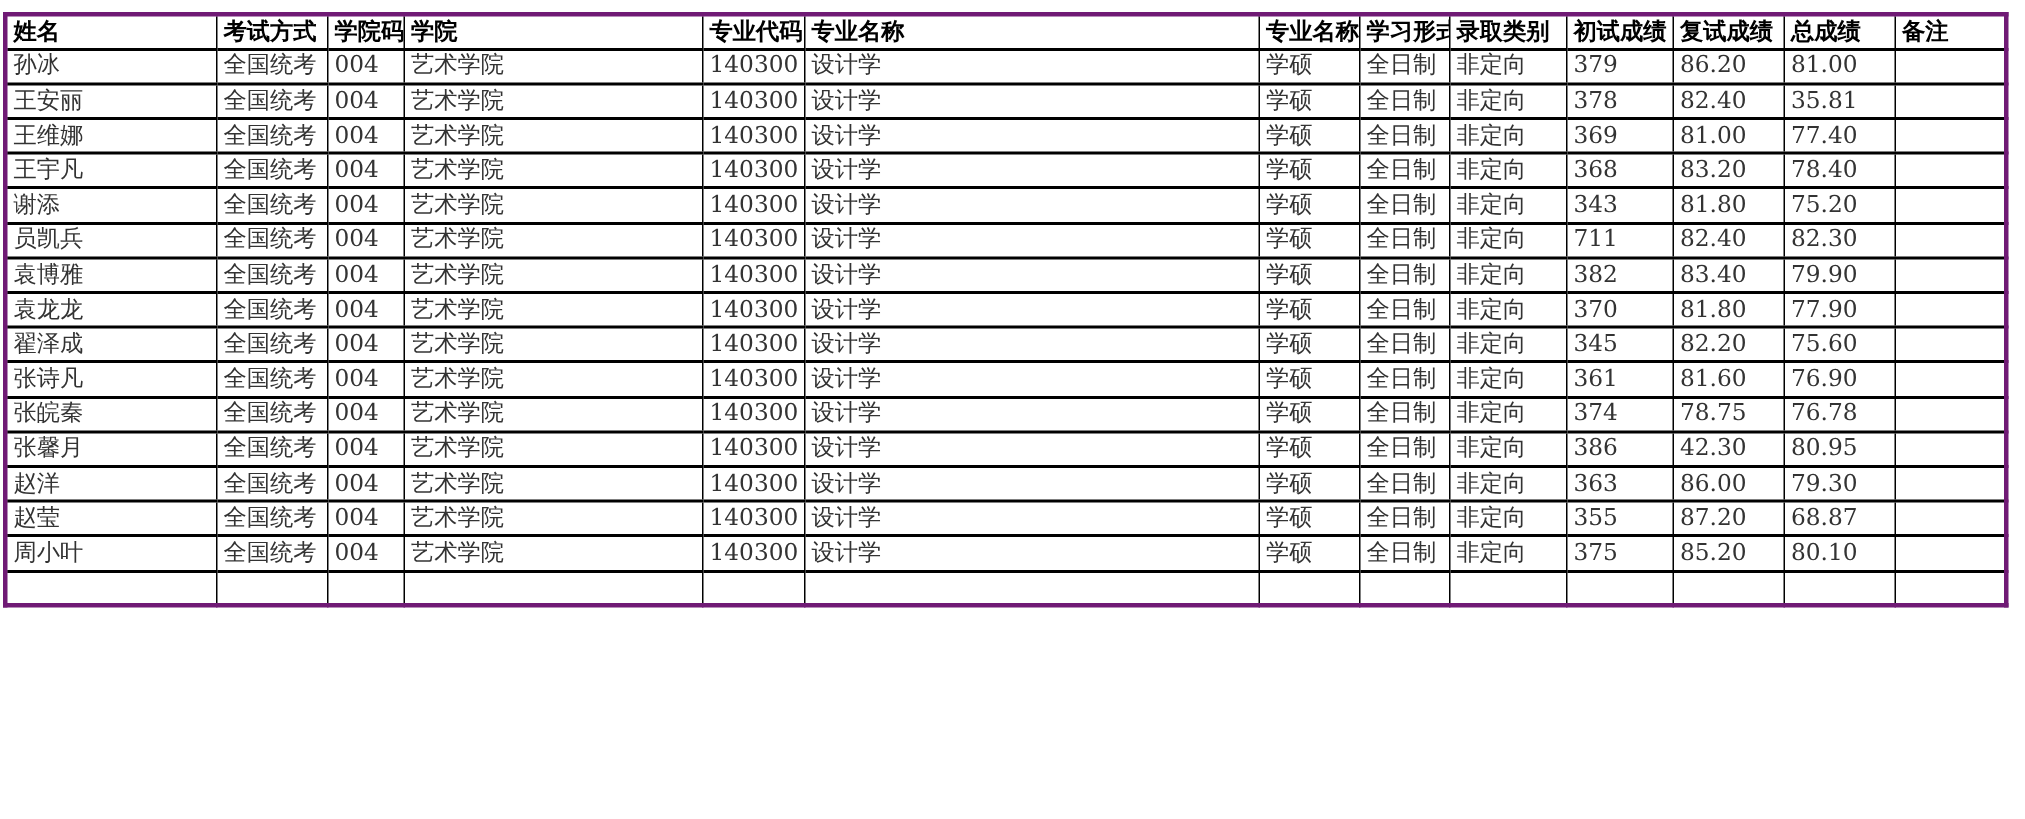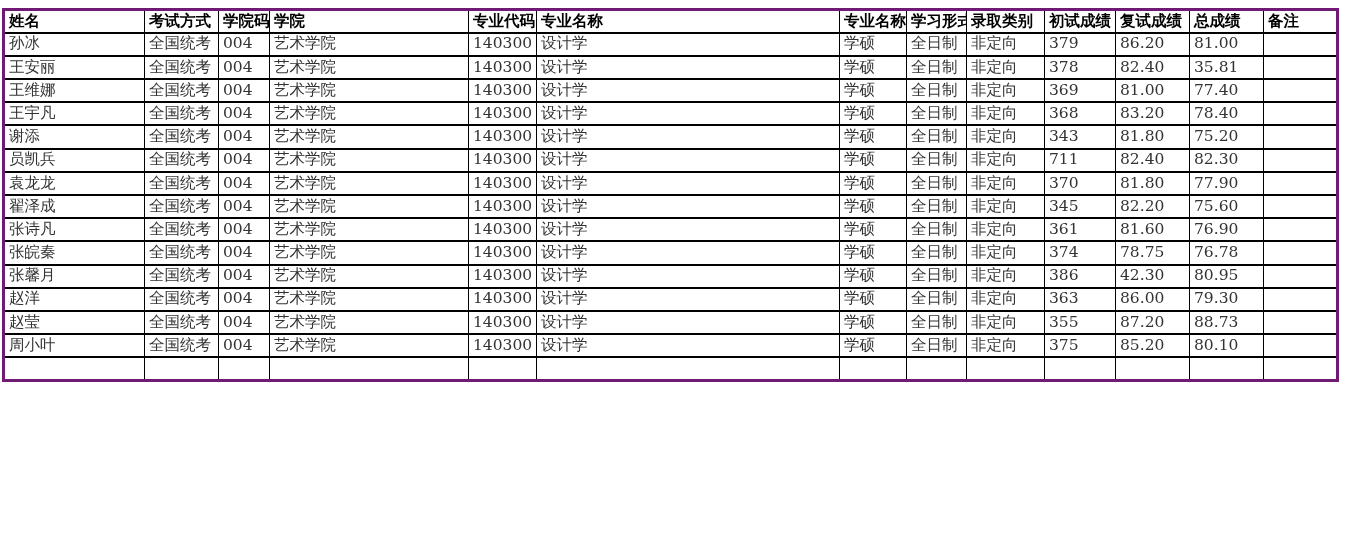--- a/index.html
+++ b/index.html
@@ -176,20 +176,35 @@
           <td>设计学</td>
           <td>学硕</td>
           <td>全日制</td>
           <td>非定向</td>
           <td>711</td>
           <td>82.40</td>
           <td>82.30</td>
           <td></td>
         </tr>
         <tr>
+          <td>袁博雅</td>
+          <td>全国统考</td>
+          <td>004</td>
+          <td>艺术学院</td>
+          <td>140300</td>
+          <td>设计学</td>
+          <td>学硕</td>
+          <td>全日制</td>
+          <td>非定向</td>
+          <td>382</td>
+          <td>83.40</td>
+          <td>79.90</td>
+          <td></td>
+        </tr>
+        <tr>
           <td>袁龙龙</td>
           <td>全国统考</td>
           <td>004</td>
           <td>艺术学院</td>
           <td>140300</td>
           <td>设计学</td>
           <td>学硕</td>
           <td>全日制</td>
           <td>非定向</td>
           <td>370</td>
@@ -277,21 +292,21 @@
           <td>全国统考</td>
           <td>004</td>
           <td>艺术学院</td>
           <td>140300</td>
           <td>设计学</td>
           <td>学硕</td>
           <td>全日制</td>
           <td>非定向</td>
           <td>355</td>
           <td>87.20</td>
-          <td>88.73</td>
+          <td>68.87</td>
           <td></td>
         </tr>
         <tr>
           <td>周小叶</td>
           <td>全国统考</td>
           <td>004</td>
           <td>艺术学院</td>
           <td>140300</td>
           <td>设计学</td>
           <td>学硕</td>

